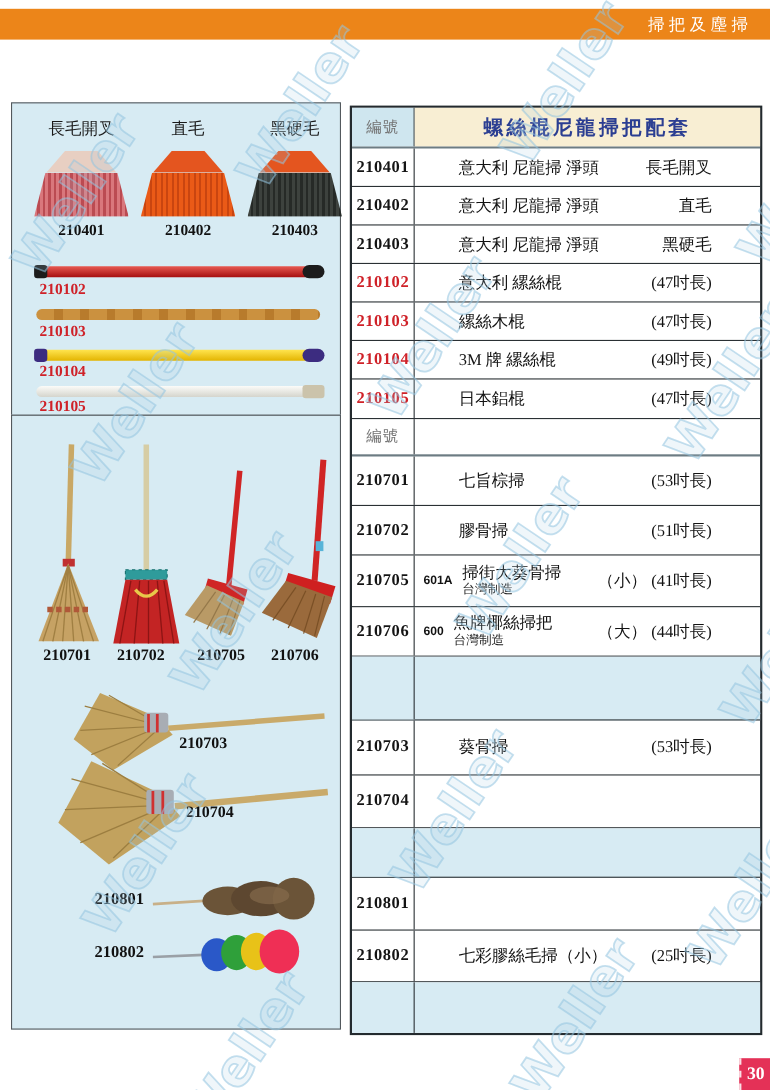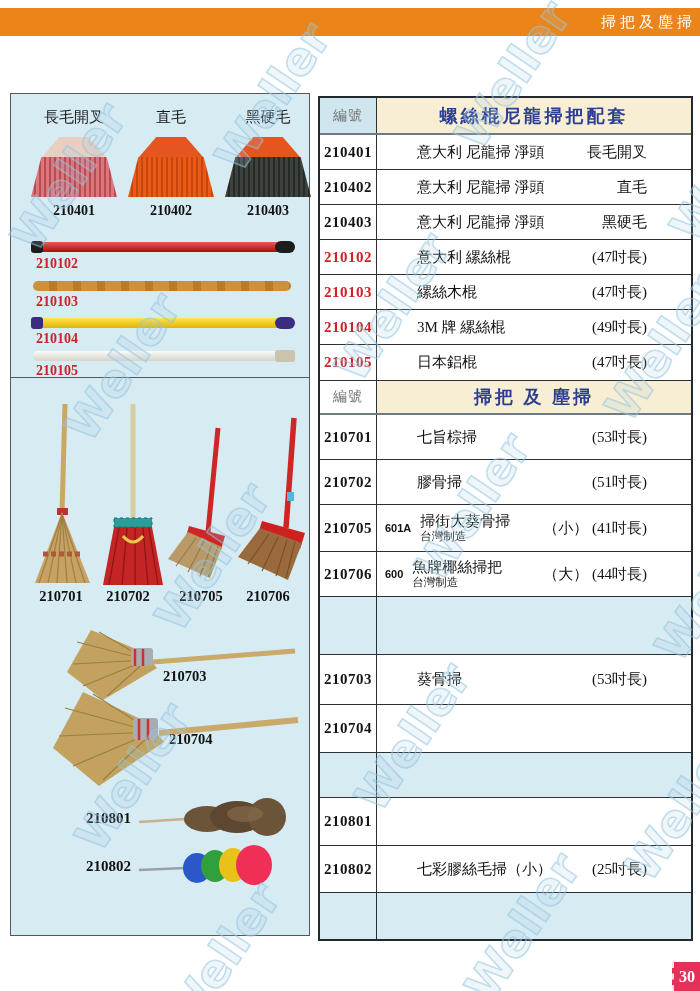--- a/index.html
+++ b/index.html
@@ -2,21 +2,21 @@
 <html><head>
 <meta charset="utf-8">
 <style>
   html,body { margin:0; padding:0; background:#ffffff; }
   .page { position:relative; width:700px; height:991px; background:#ffffff; overflow:hidden;
           font-family:"Liberation Serif","DejaVu Serif",serif; }
 
   
   .topbar { position:absolute; left:0; top:8px; width:700px; height:28px; background:#ec8519;
             display:flex; align-items:center; justify-content:flex-end; }
-  .topbar .ttl { color:#ffffff; font-size:15px; letter-spacing:4px; padding-right:4px; }
+  .topbar .ttl { color:#ffffff; font-size:15px; letter-spacing:4px; padding-right:16px; }
 
   
   .wm { position:absolute; font-family:"DejaVu Sans","Liberation Sans",sans-serif; font-weight:bold;
         font-size:46px; color:rgba(164,205,228,0.18); -webkit-text-stroke:1.6px rgba(148,197,224,0.55);
         transform:rotate(-56deg); pointer-events:none; z-index:6; white-space:nowrap; }
 
   
   .panel { position:absolute; left:10px; width:300px; background:#d7ebf3; border:1px solid #53595d; box-sizing:border-box; z-index:2; }
   .panel1 { top:93px; height:285px; }
   .panel2 { top:377px; height:559px; }
@@ -329,23 +329,20 @@
       <div class="c2">
           <span class="desc">日本鋁棍</span>
         <span class="spec">(47吋長)</span>
         </div>
     </div>
 
     <div class="trow thead" style="height:34px">
       <div class="c1">
           <span class="hcodehdr">編號</span>
         </div>
-      <div class="c2">
-          <span class="htitle">掃把 及 塵掃</span>
-        </div>
     </div>
 
     <div class="trow" style="height:45px">
       <div class="c1">
           <span class="pcode">210701</span>
         </div>
       <div class="c2">
           <span class="desc">七旨棕掃</span>
         <span class="spec">(53吋長)</span>
         </div>

